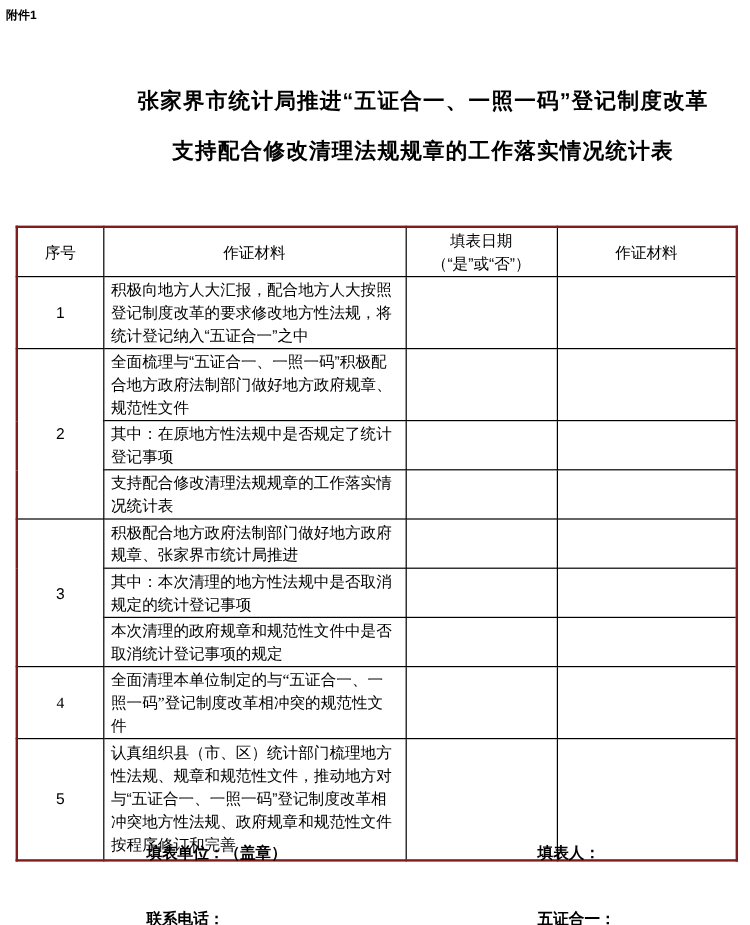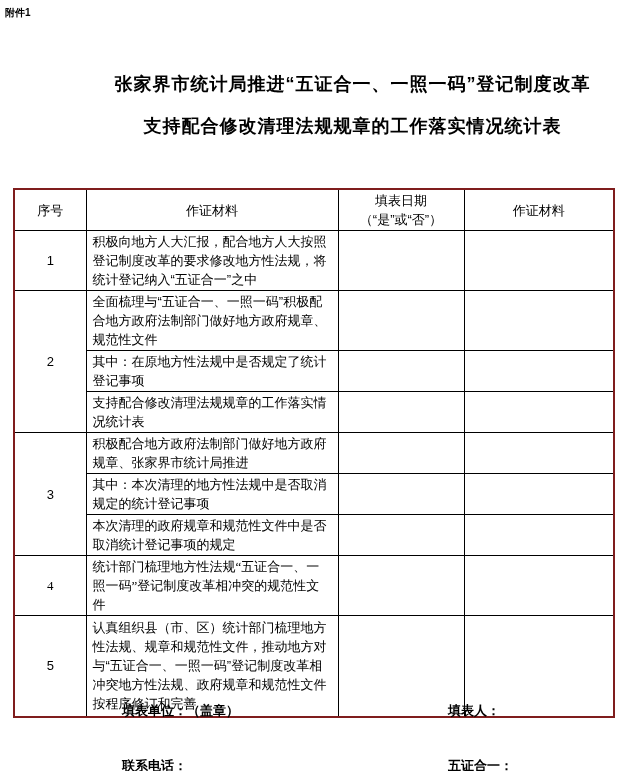--- a/index.html
+++ b/index.html
@@ -152,21 +152,21 @@
       <td></td>
     </tr>
     <tr class="h38">
       <td class="task-cell">本次清理的政府规章和规范性文件中是否取消统计登记事项的规定</td>
       <td></td>
       <td></td>
     </tr>
 
     <tr class="h39">
       <td class="no-cell">4</td>
-      <td class="task-cell">统计部门梳理地方性法规“五证合一、一照一码”登记制度改革相冲突的规范性文件</td>
+      <td class="task-cell">全面清理本单位制定的与“五证合一、一照一码”登记制度改革相冲突的规范性文件</td>
       <td></td>
       <td></td>
     </tr>
 
     <tr class="h101">
       <td class="no-cell">5</td>
       <td class="task-cell">认真组织县（市、区）统计部门梳理地方性法规、规章和规范性文件，推动地方对与“五证合一、一照一码”登记制度改革相冲突地方性法规、政府规章和规范性文件按程序修订和完善</td>
       <td></td>
       <td></td>
     </tr>

